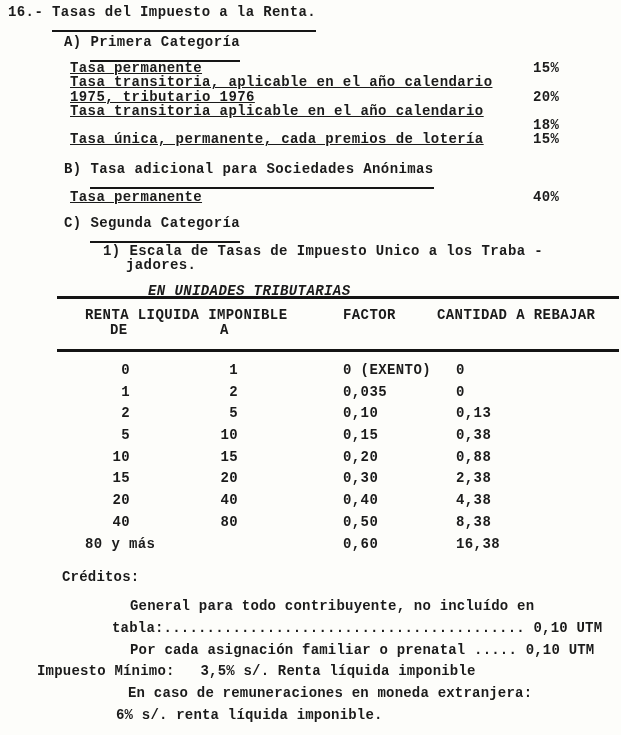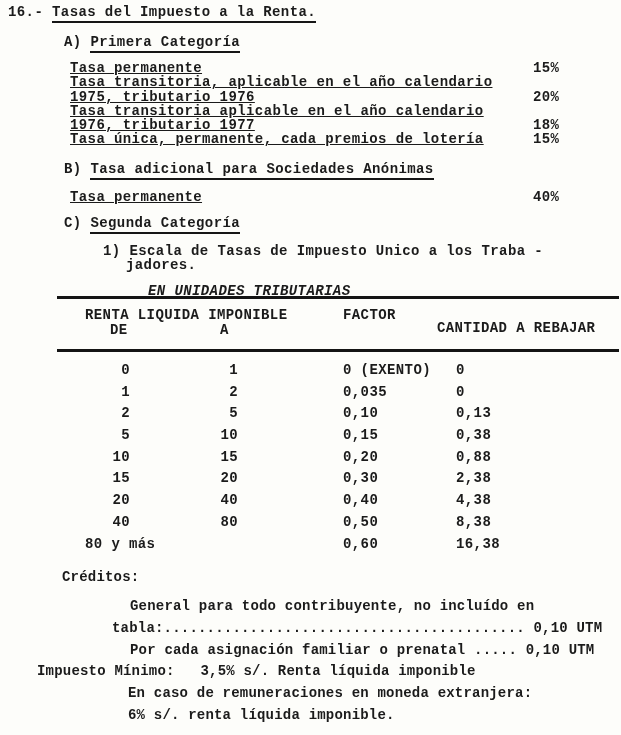--- a/index.html
+++ b/index.html
@@ -9,21 +9,21 @@
     margin:0 auto;
     background:#fdfdfa;
     font-family:"Liberation Mono","DejaVu Sans Mono",monospace;
     font-weight:bold;
     color:#1b1b1b;
     font-size:14px;
     letter-spacing:0.4px;
     overflow:hidden;
   }
   .line{position:absolute;white-space:pre;}
-  .u{border-bottom:2px solid #161616;padding-bottom:1px;}
+  .u{border-bottom:2px solid #161616;padding-bottom:10px;}
   .rates{position:absolute;left:70px;width:540px;text-decoration:underline;}
   .rate-line{position:relative;height:14.3px;white-space:pre;}
   .rate-val{position:absolute;left:463px;top:0;}
   .rule{position:absolute;left:57px;width:562px;height:3px;background:#141414;}
   .trow{position:relative;height:21.7px;}
   .c1{position:absolute;left:85px;width:45px;text-align:right;white-space:pre;}
   .c2{position:absolute;left:196px;width:42px;text-align:right;white-space:pre;}
   .c3{position:absolute;left:343px;white-space:pre;}
   .c4{position:absolute;left:456px;white-space:pre;}
   .credits{font-size:14px;letter-spacing:0.2px;}
@@ -35,41 +35,41 @@
 
   <div class="line" style="top:4px;left:8px;"><span>16.-</span><span> </span><span class="u">Tasas del Impuesto a la Renta.</span></div>
 
   <div class="line" style="top:34px;left:64px;"><span>A)</span><span> </span><span class="u">Primera Categoría</span></div>
 
   <div class="rates" style="top:60px;">
     <div class="rate-line"><span>Tasa permanente</span><span class="rate-val">15%</span></div>
     <div class="rate-line"><span>Tasa transitoria, aplicable en el año calendario</span><span class="rate-val"></span></div>
     <div class="rate-line"><span>1975, tributario 1976</span><span class="rate-val">20%</span></div>
     <div class="rate-line"><span>Tasa transitoria aplicable en el año calendario</span><span class="rate-val"></span></div>
-    <div class="rate-line"><span>1976, tributario 1977</span><span class="rate-val">18%</span></div>
+    <div class="rate-line"><span class="rate-val">18%</span></div>
     <div class="rate-line"><span>Tasa única, permanente, cada premios de lotería</span><span class="rate-val">15%</span></div>
   </div>
 
   <div class="line" style="top:161px;left:64px;"><span>B)</span><span> </span><span class="u">Tasa adicional para Sociedades Anónimas</span></div>
 
   <div class="rates" style="top:189px;">
     <div class="rate-line"><span>Tasa permanente</span><span class="rate-val">40%</span></div>
   </div>
 
   <div class="line" style="top:215px;left:64px;"><span>C)</span><span> </span><span class="u">Segunda Categoría</span></div>
 
   <div class="line" style="top:243px;left:103px;"><span>1)</span><span> </span><span>Escala de Tasas de Impuesto Unico a los Traba -</span></div>
   <div class="line" style="top:257px;left:126px;"><span>jadores.</span></div>
 
   <div class="line" style="top:283px;left:148px;font-style:italic;">EN UNIDADES TRIBUTARIAS</div>
   <div class="rule" style="top:296px;"></div>
 
   <div class="line" style="top:307px;left:85px;">RENTA LIQUIDA IMPONIBLE</div>
   <div class="line" style="top:307px;left:343px;">FACTOR</div>
-  <div class="line" style="top:320px;left:437px;text-align:center;">CANTIDAD A REBAJAR</div>
+  <div class="line" style="top:307px;left:437px;text-align:center;">CANTIDAD A REBAJAR</div>
   <div class="line" style="top:322px;left:110px;">DE</div>
   <div class="line" style="top:322px;left:220px;">A</div>
   <div class="rule" style="top:349px;"></div>
 
   <div style="position:absolute;top:362px;left:0;width:621px;">
     <div class="trow">
         <span class="c1">0</span>
         <span class="c2">1</span>
         <span class="c3">0 (EXENTO)</span>
         <span class="c4">0</span>
@@ -123,15 +123,15 @@
         <span class="c4">16,38</span>
       </div>
   </div>
 
   <div class="line credits" style="top:569px;left:62px;font-size:14px;">Créditos:</div>
   <div class="line credits" style="top:598px;left:130px;">General para todo contribuyente, no incluído en</div>
   <div class="line credits" style="top:620px;left:112px;">tabla:.......................................... 0,10 UTM</div>
   <div class="line credits" style="top:642px;left:130px;">Por cada asignación familiar o prenatal ..... 0,10 UTM</div>
   <div class="line credits" style="top:663px;left:37px;">Impuesto Mínimo:   3,5% s/. Renta líquida imponible</div>
   <div class="line credits" style="top:685px;left:128px;">En caso de remuneraciones en moneda extranjera:</div>
-  <div class="line credits" style="top:707px;left:128px;">6% s/. renta líquida imponible.</div>
+  <div class="line credits" style="top:707px;left:116px;">6% s/. renta líquida imponible.</div>
 
 </div>
 
 </body></html>

